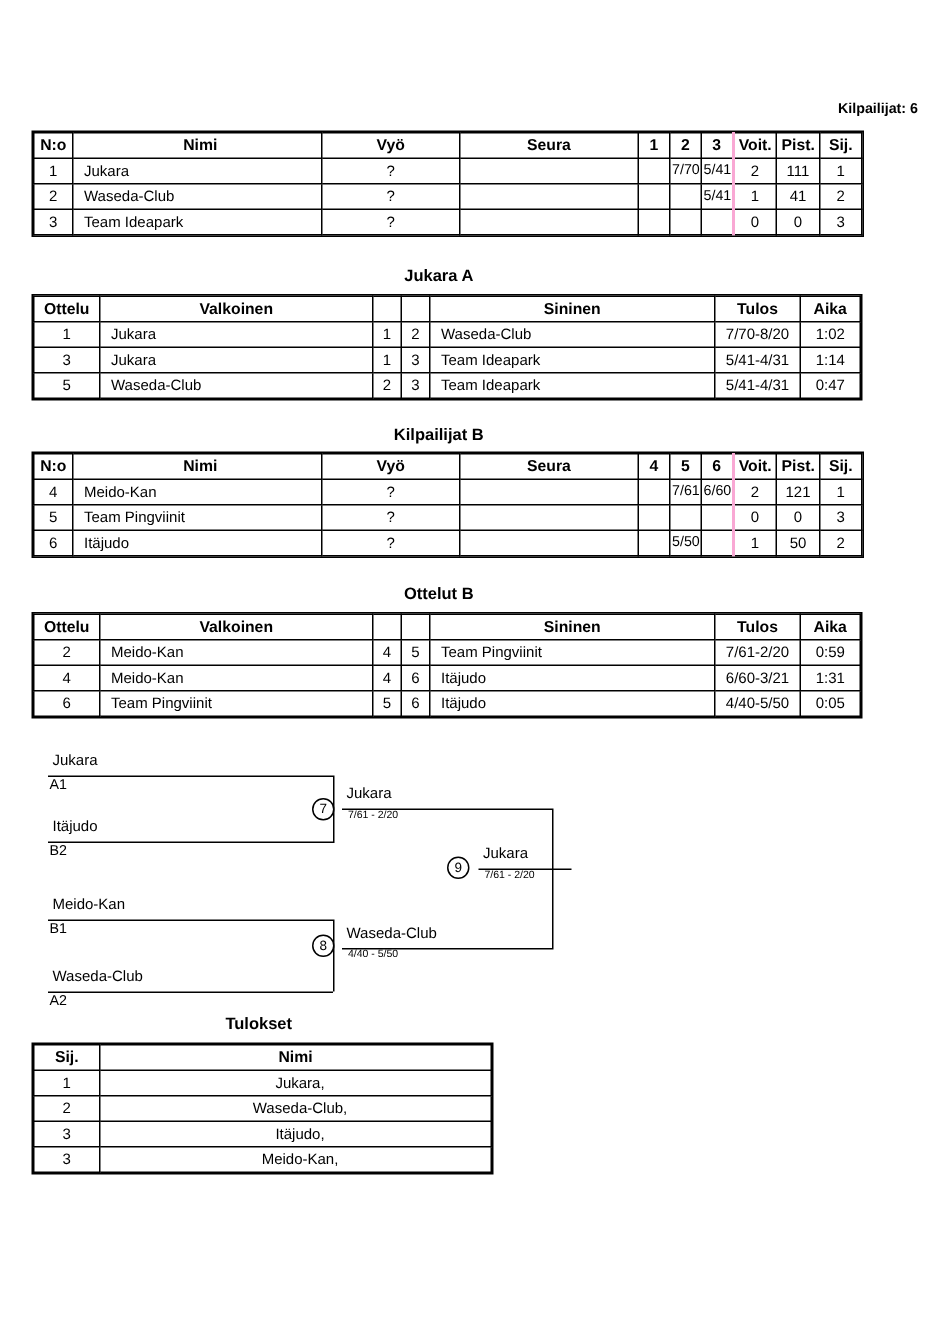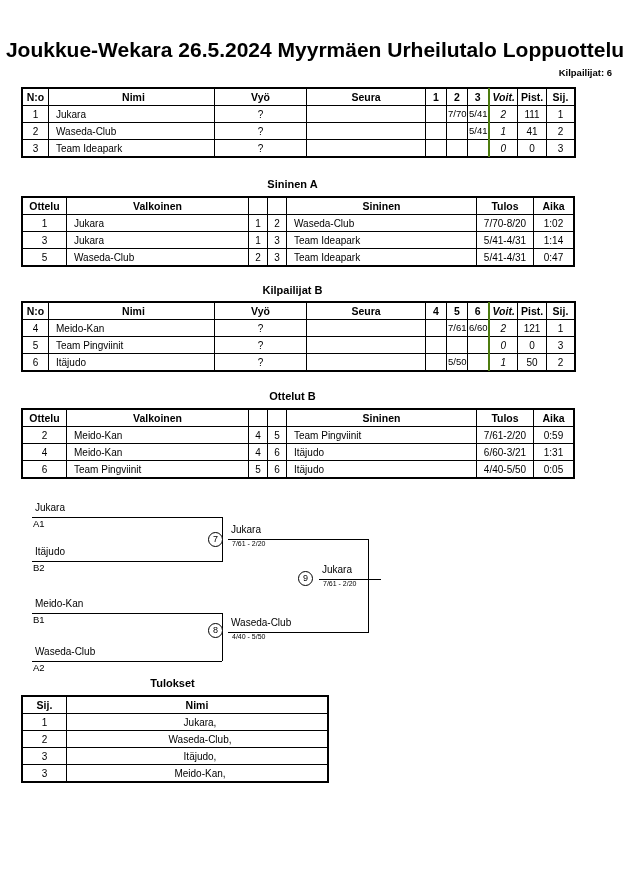--- a/index.html
+++ b/index.html
@@ -103,21 +103,21 @@
   }
   .pool td.c-r .ovf {
     position: absolute;
     left: 1px;
     top: 2px;
     font-size: 9.5px;
     white-space: nowrap;
     z-index: 2;
     background: transparent;
   }
-  .pool .blockcol { border-left: 2px solid #4d7c0f; font-style: italic; }
+  .pool .blockcol { border-left: 2px solid #f9a8d4; }
 
   
   .matches { left: 22px; width: 541px; }
   .matches .m-no    { width: 44px; }
   .matches .m-white { width: 182px; }
   .matches .m-w1    { width: 19px; }
   .matches .m-w2    { width: 19px; }
   .matches .m-blue  { width: 190px; }
   .matches .m-res   { width: 57px; }
   .matches .m-time  { width: 40px; }
@@ -167,21 +167,20 @@
     background: #fff;
     font-size: 9px;
     line-height: 13px;
     text-align: center;
   }
 </style>
 </head>
 <body>
 
 <div class="header">
-  <div class="header-title">Joukkue-Wekara  26.5.2024  Myyrmäen Urheilutalo   Loppuottelu</div>
   <div class="header-sub-right">Kilpailijat: 6</div>
 </div>
 
 <table class="pool outer-frame" style="top:88px">
   <thead>
     <tr>
       <th class="c-no">N:o</th>
       <th class="c-nimi name-h">Nimi</th>
       <th class="c-vyo">Vyö</th>
       <th class="c-seura">Seura</th>
@@ -244,21 +243,21 @@
       <td class="c-r">
           <span class="ovf"></span>
         </td>
       <td class="c-voit blockcol">0</td>
       <td class="c-pist">0</td>
       <td class="c-sij">3</td>
     </tr>
   </tbody>
 </table>
 
-<div class="caption" style="top:178px">Sininen A</div>
+<div class="caption" style="top:178px">Jukara A</div>
 <table class="matches outer-frame" style="top:197px">
   <thead>
     <tr>
       <th class="m-no">Ottelu</th>
       <th class="m-white">Valkoinen</th>
       <th class="m-w1"></th>
       <th class="m-w2"></th>
       <th class="m-blue">Sininen</th>
       <th class="m-res">Tulos</th>
       <th class="m-time">Aika</th>

